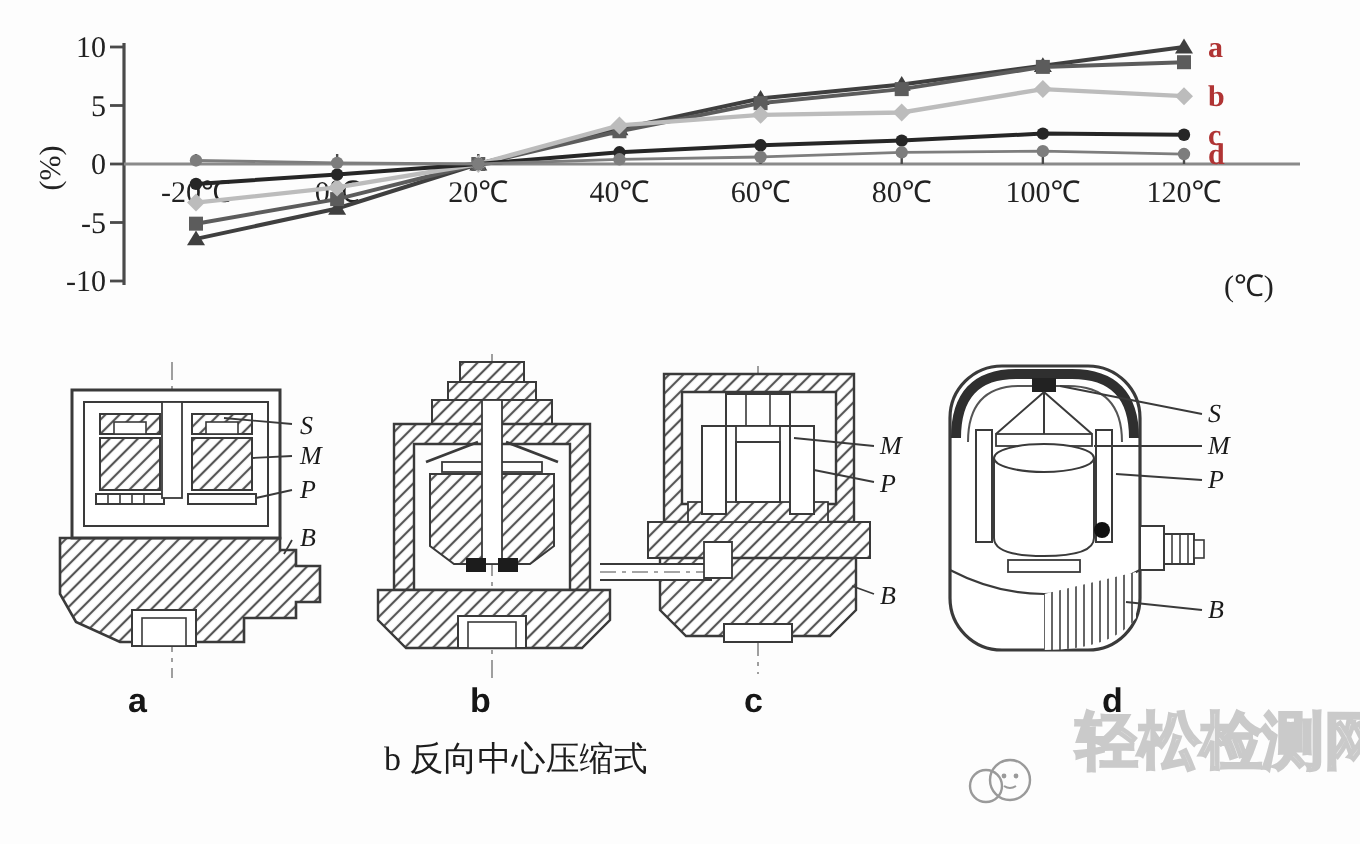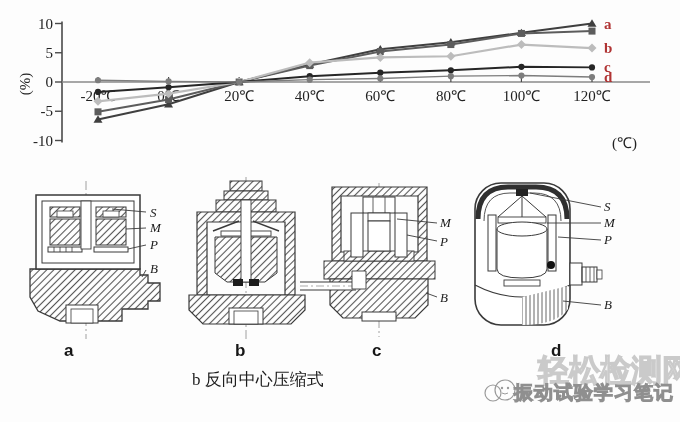--- a/index.html
+++ b/index.html
@@ -218,15 +218,14 @@
   <div class="caption" style="left:192px">b 反向中心压缩式</div>
 
   <div class="outline-wm">轻松检测网</div>
   <svg class="logo-wm" width="36" height="28" viewBox="0 0 36 28">
     <circle cx="11" cy="16" r="8" fill="none" stroke="#9a9a9a" stroke-width="1.2"></circle>
     <circle cx="23" cy="13" r="10" fill="none" stroke="#9a9a9a" stroke-width="1.2"></circle>
     <circle cx="20" cy="11" r="1.2" fill="#9a9a9a"></circle>
     <circle cx="26" cy="11" r="1.2" fill="#9a9a9a"></circle>
     <path d="M20 16 q3 2 6 0" fill="none" stroke="#9a9a9a" stroke-width="1"></path>
   </svg>
-  <div class="brand-wm">振动试验学习笔记</div>
 
 </div>
 
 </body></html>

